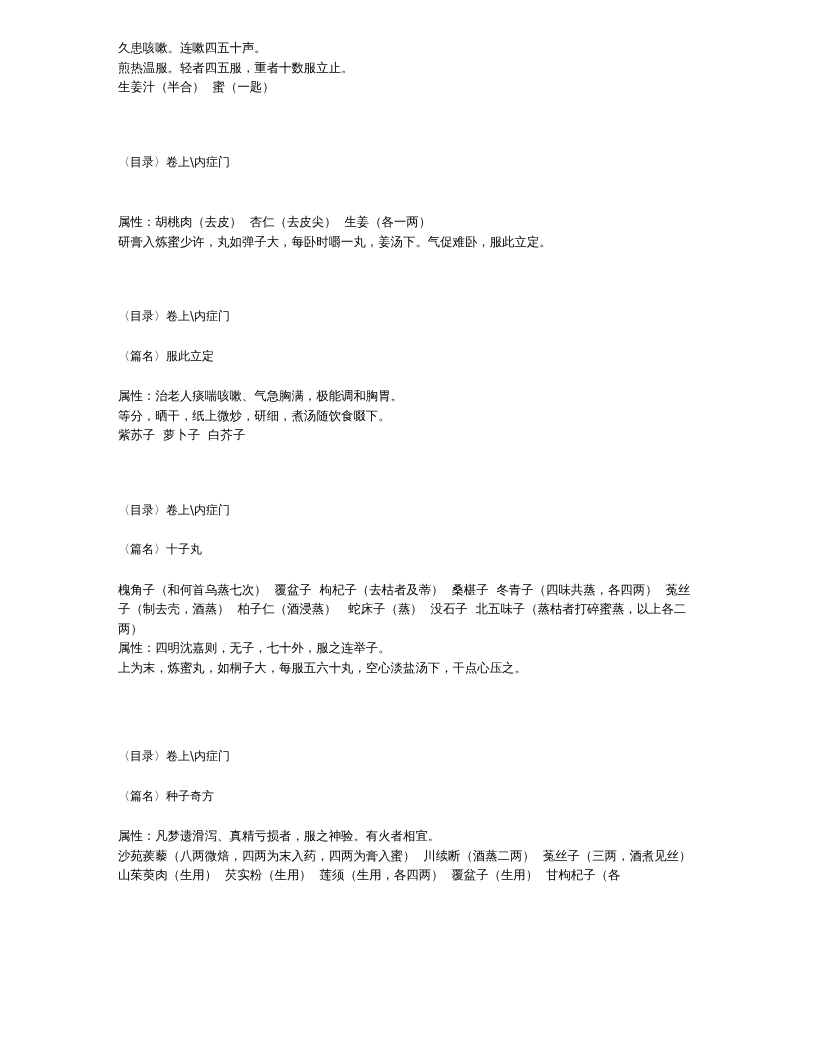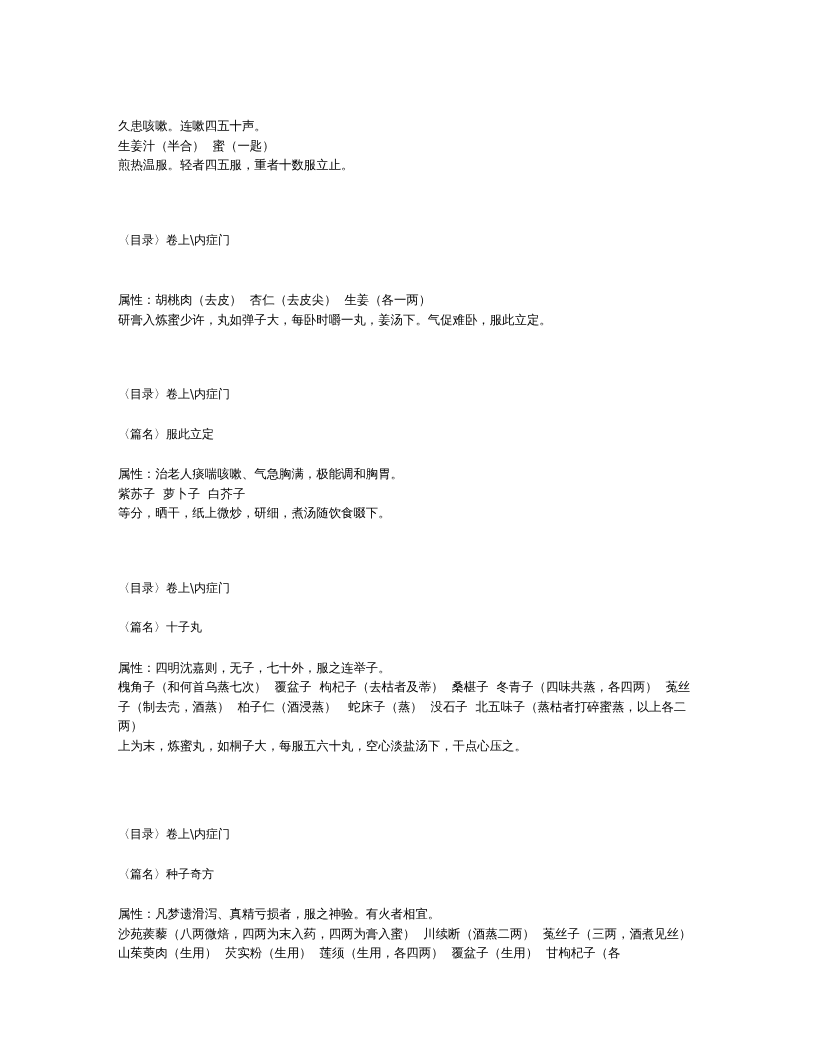--- a/index.html
+++ b/index.html
@@ -11,21 +11,21 @@
     width: 816px;
     height: 1056px;
     font-family: "DejaVu Sans", "Liberation Sans", sans-serif;
     color: #000000;
   }
   .page {
     position: relative;
     width: 816px;
     height: 1056px;
     box-sizing: border-box;
-    padding: 116px 120px 0 118px;
+    padding: 38px 120px 0 118px;
   }
   .doc-body {
     font-size: 12.4px;
     line-height: 19.5px;
   }
   .para {
     margin: 0;
     white-space: pre-wrap;
     word-break: break-all;
   }
@@ -41,55 +41,55 @@
   }
 </style>
 </head>
 <body>
 
 <div class="page">
   <div class="doc-body">
 
     <div class="block">
       <p class="para">久患咳嗽。连嗽四五十声。</p>
+      <p class="para">煎热温服。轻者四五服，重者十数服立止。</p>
       <p class="para">生姜汁（半合）  蜜（一匙）</p>
-      <p class="para">煎热温服。轻者四五服，重者十数服立止。</p>
     </div>
 
     <div class="gap-lg"></div>
 
     <div class="block">
       <p class="para catalog">〈目录〉卷上\内症门</p>
       <div class="gap-md"></div>
       <div class="gap-md"></div>
       <p class="para">属性：胡桃肉（去皮）  杏仁（去皮尖）  生姜（各一两）</p>
       <p class="para">研膏入炼蜜少许，丸如弹子大，每卧时嚼一丸，姜汤下。气促难卧，服此立定。</p>
     </div>
 
     <div class="gap-lg"></div>
 
     <div class="block">
       <p class="para catalog">〈目录〉卷上\内症门</p>
       <div class="gap-md"></div>
       <p class="para title-line">〈篇名〉服此立定</p>
       <div class="gap-md"></div>
       <p class="para">属性：治老人痰喘咳嗽、气急胸满，极能调和胸胃。</p>
+      <p class="para">等分，晒干，纸上微炒，研细，煮汤随饮食啜下。</p>
       <p class="para">紫苏子  萝卜子  白芥子</p>
-      <p class="para">等分，晒干，纸上微炒，研细，煮汤随饮食啜下。</p>
     </div>
 
     <div class="gap-lg"></div>
 
     <div class="block">
       <p class="para catalog">〈目录〉卷上\内症门</p>
       <div class="gap-md"></div>
       <p class="para title-line">〈篇名〉十子丸</p>
       <div class="gap-md"></div>
+      <p class="para">槐角子（和何首乌蒸七次）  覆盆子  枸杞子（去枯者及蒂）  桑椹子  冬青子（四味共蒸，各四两）  菟丝子（制去壳，酒蒸）  柏子仁（酒浸蒸）   蛇床子（蒸）  没石子  北五味子（蒸枯者打碎蜜蒸，以上各二两）</p>
       <p class="para">属性：四明沈嘉则，无子，七十外，服之连举子。</p>
-      <p class="para">槐角子（和何首乌蒸七次）  覆盆子  枸杞子（去枯者及蒂）  桑椹子  冬青子（四味共蒸，各四两）  菟丝子（制去壳，酒蒸）  柏子仁（酒浸蒸）   蛇床子（蒸）  没石子  北五味子（蒸枯者打碎蜜蒸，以上各二两）</p>
       <p class="para">上为末，炼蜜丸，如桐子大，每服五六十丸，空心淡盐汤下，干点心压之。</p>
     </div>
 
     <div class="gap-lg"></div>
     <div class="gap-sm"></div>
 
     <div class="block">
       <p class="para catalog">〈目录〉卷上\内症门</p>
       <div class="gap-md"></div>
       <p class="para title-line">〈篇名〉种子奇方</p>

